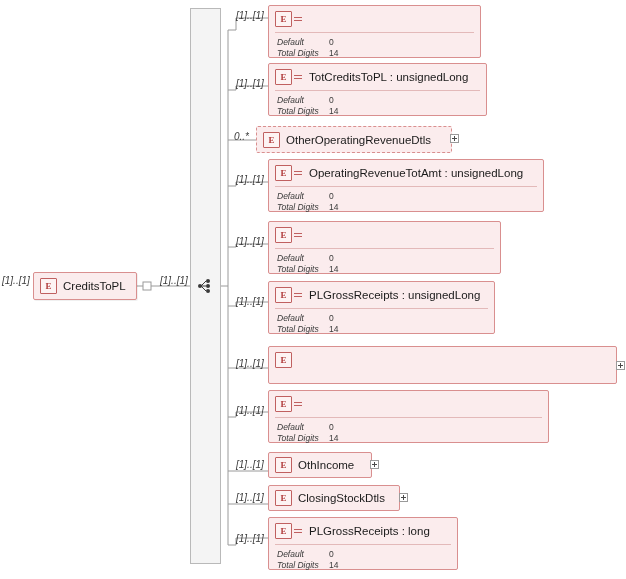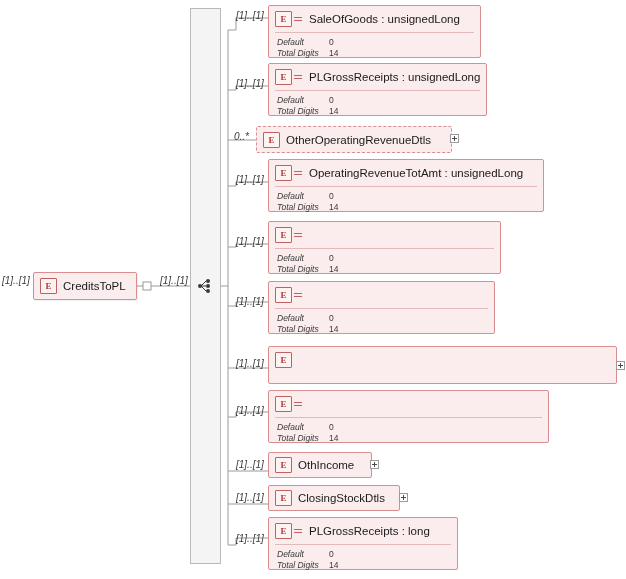--- a/index.html
+++ b/index.html
@@ -166,21 +166,20 @@
   <div class="occ" style="left:160px;top:275px;">[1]..[1]</div>
 
   <div class="occ" style="left:236px;top:10px;">[1]..[1]</div>
   <div class="elbox" style="left:268px;top:5px;width:213px;height:53px;">
     <div class="hdr">
       <span class="eicon">E</span>
       <span class="eqmark">
           <i></i>
           <i></i>
         </span>
-      <span class="name">SaleOfGoods : unsignedLong</span>
     </div>
     <div class="hdrline"></div>
     <div class="facets" style="border-top:none;">
       <div class="row">
         <span class="lbl">Default</span>
         <span class="val">0</span>
       </div>
       <div class="row">
         <span class="lbl">Total Digits</span>
         <span class="val">14</span>
@@ -189,21 +188,21 @@
   </div>
 
   <div class="occ" style="left:236px;top:78px;">[1]..[1]</div>
   <div class="elbox" style="left:268px;top:63px;width:219px;height:53px;">
     <div class="hdr">
       <span class="eicon">E</span>
       <span class="eqmark">
           <i></i>
           <i></i>
         </span>
-      <span class="name">PLGrossReceipts : unsignedLong</span>
+      <span class="name">TotCreditsToPL : unsignedLong</span>
     </div>
     <div class="hdrline"></div>
     <div class="facets" style="border-top:none;">
       <div class="row">
         <span class="lbl">Default</span>
         <span class="val">0</span>
       </div>
       <div class="row">
         <span class="lbl">Total Digits</span>
         <span class="val">14</span>
@@ -266,20 +265,21 @@
   </div>
 
   <div class="occ" style="left:236px;top:296px;">[1]..[1]</div>
   <div class="elbox" style="left:268px;top:281px;width:227px;height:53px;">
     <div class="hdr">
       <span class="eicon">E</span>
       <span class="eqmark">
           <i></i>
           <i></i>
         </span>
+      <span class="name">PLGrossReceipts : unsignedLong</span>
     </div>
     <div class="hdrline"></div>
     <div class="facets" style="border-top:none;">
       <div class="row">
         <span class="lbl">Default</span>
         <span class="val">0</span>
       </div>
       <div class="row">
         <span class="lbl">Total Digits</span>
         <span class="val">14</span>

